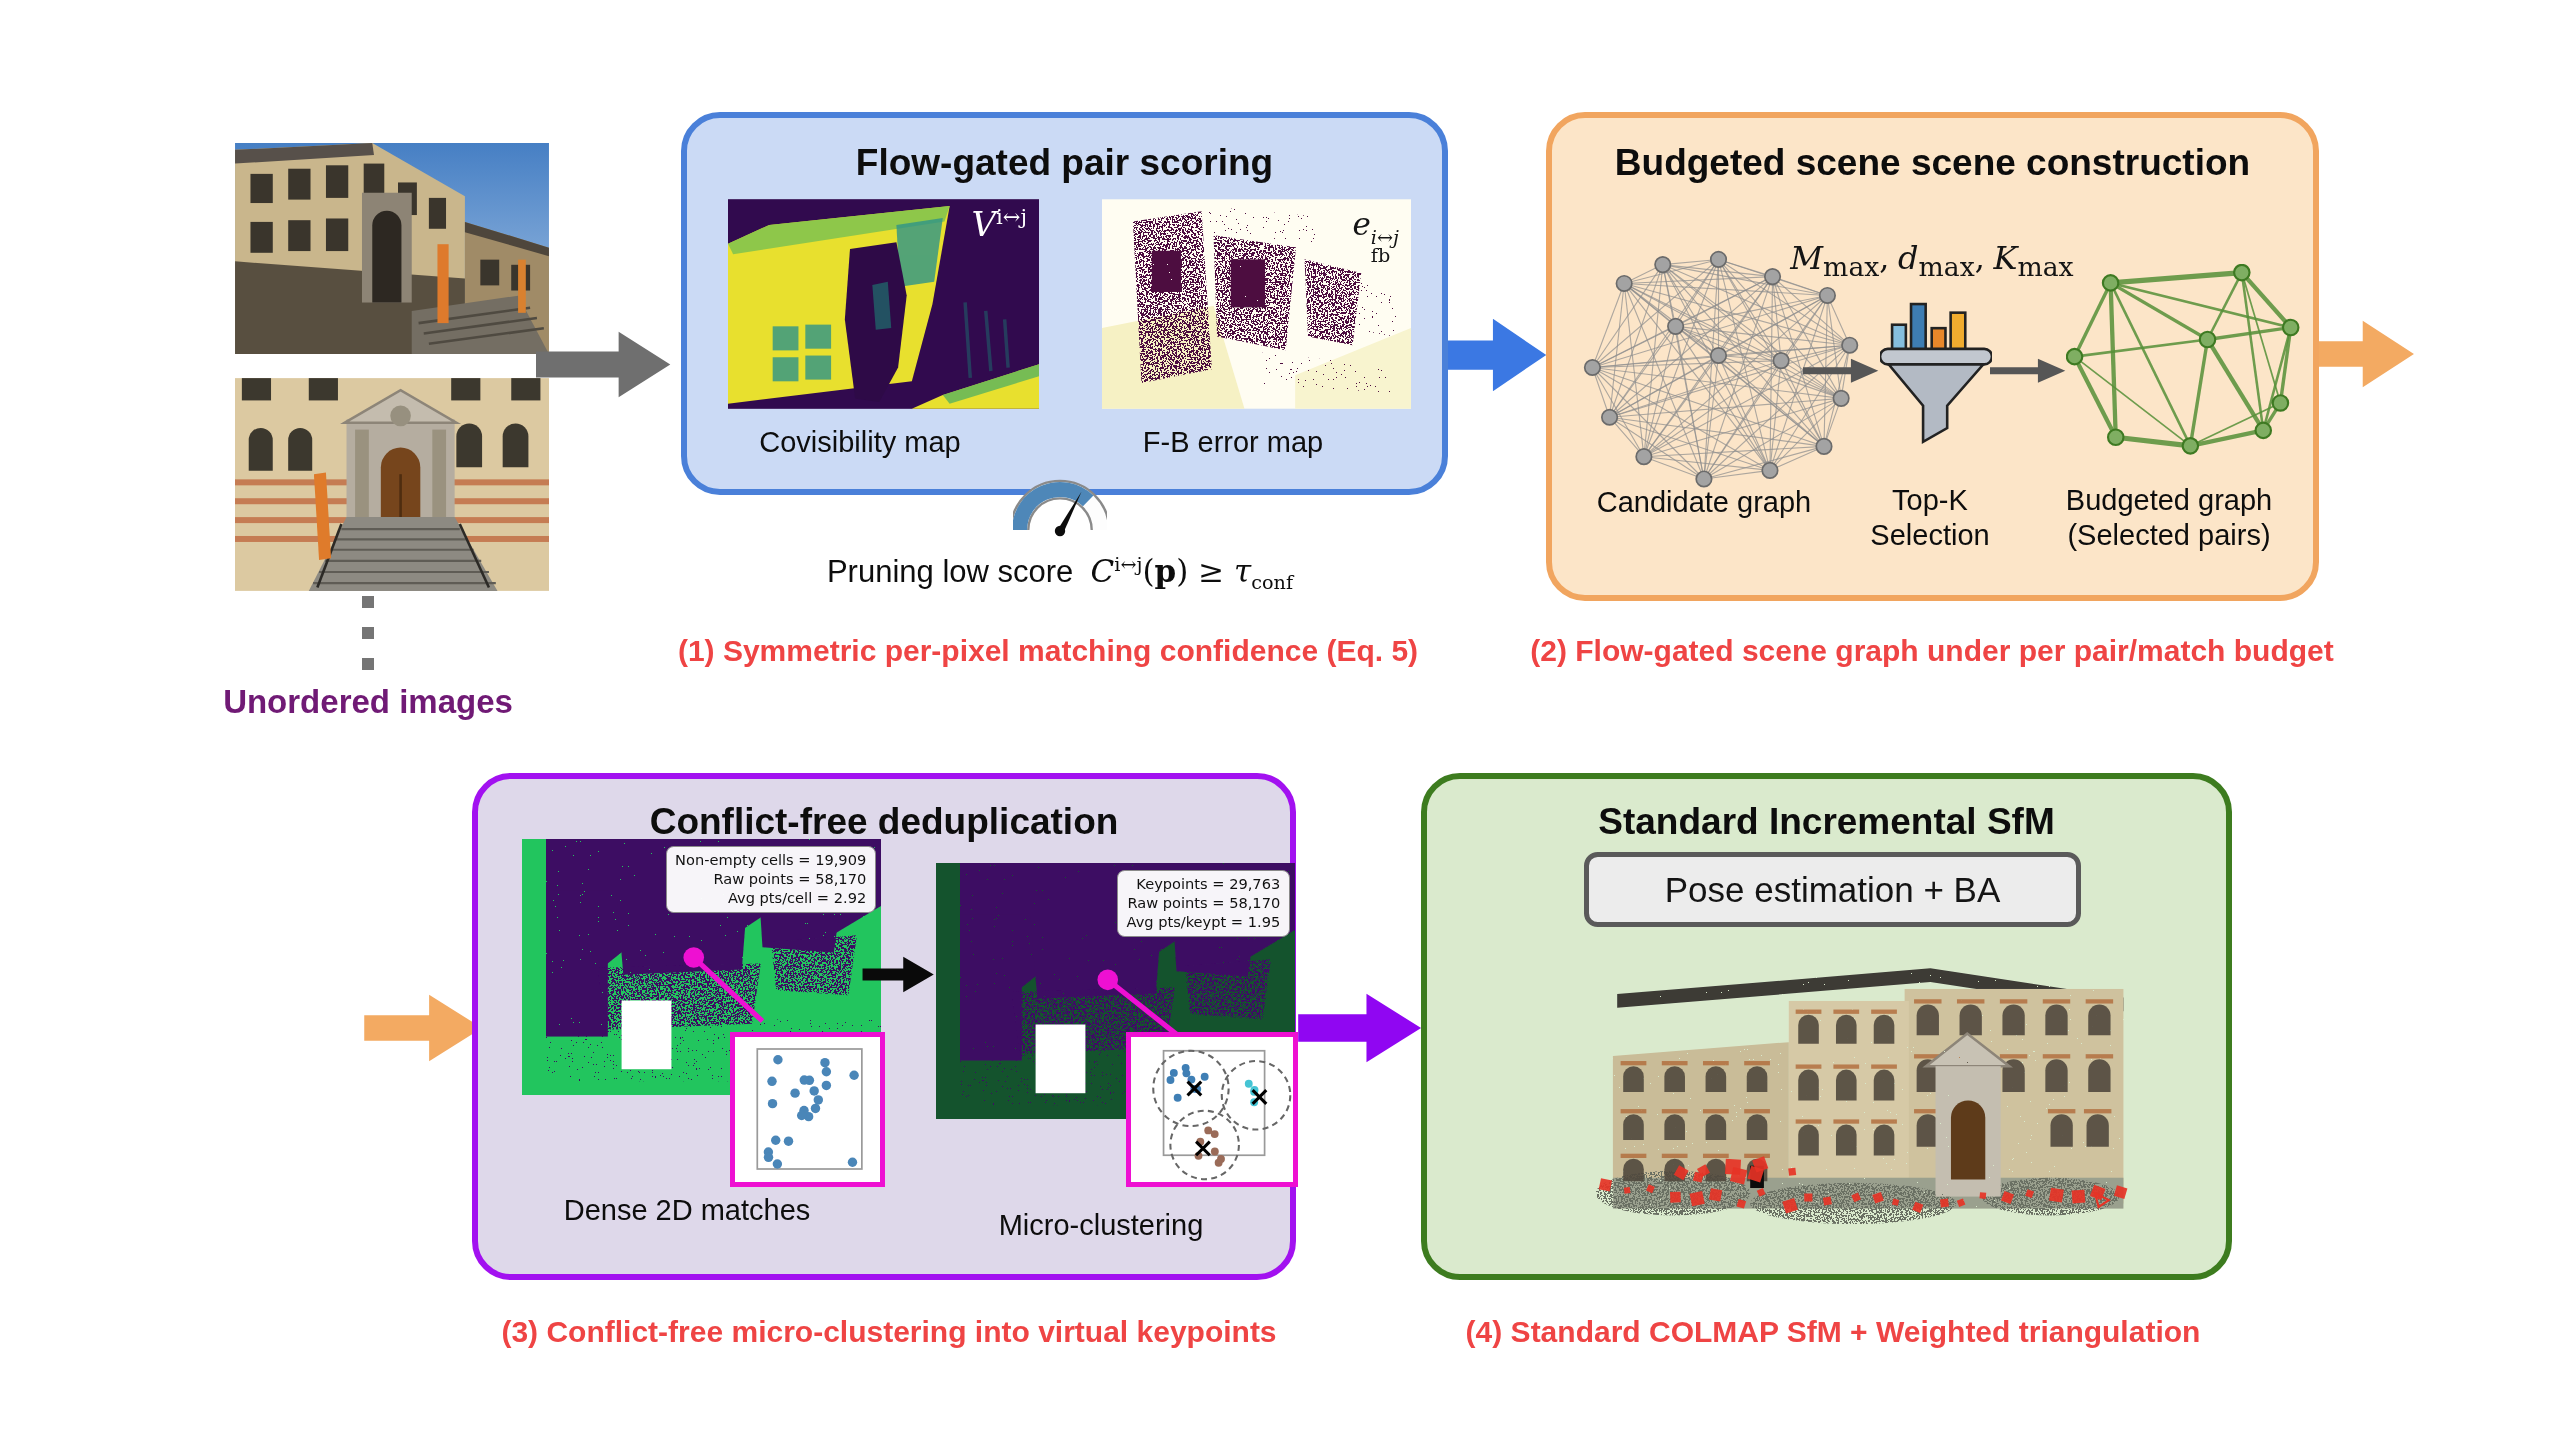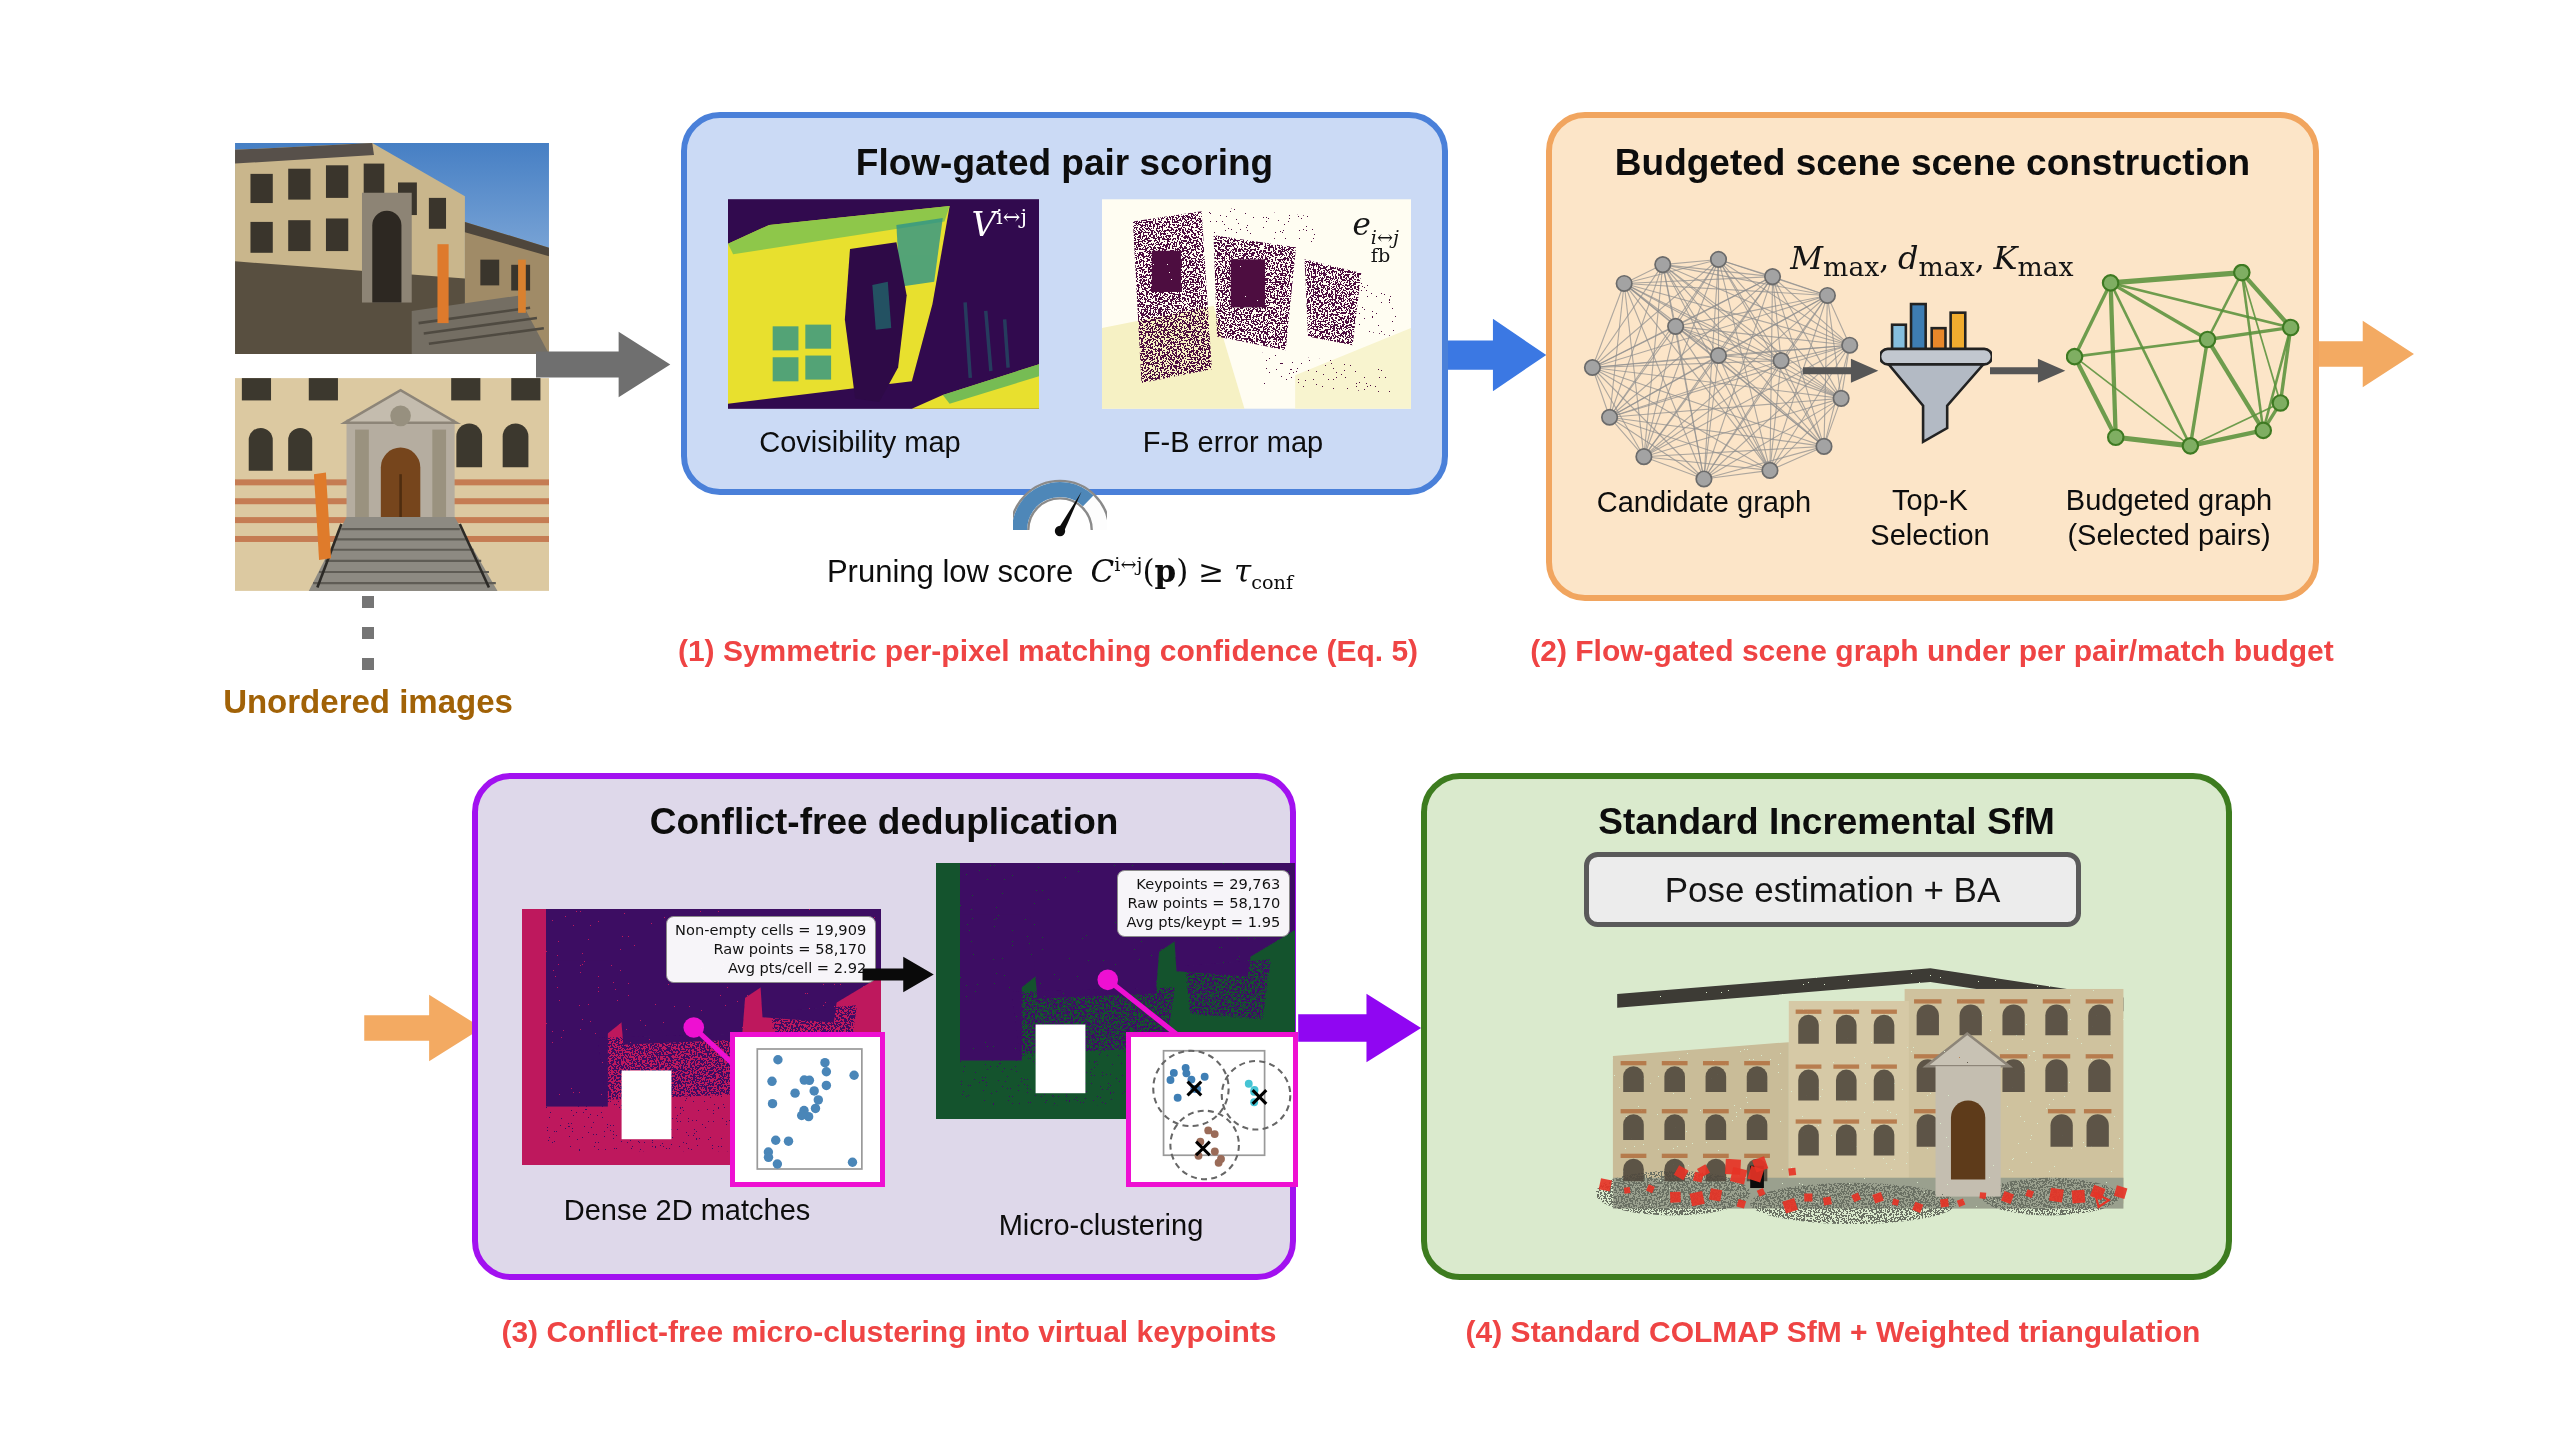--- a/index.html
+++ b/index.html
@@ -27,21 +27,21 @@
   .statbox{position:absolute;background:rgba(255,255,255,.96);border:1.7px solid #8a8a8a;border-radius:7.7px;
            padding:4.3px 8.6px;font-family:"DejaVu Sans",sans-serif;font-size:14.6px;line-height:1.3;
            text-align:right;color:#111;white-space:nowrap;}
   .imgframe{position:absolute;overflow:hidden;padding-left:24px;}
   .inset{position:absolute;background:#fff;border:5.2px solid var(--magenta);box-sizing:border-box;}
   .posebox{position:absolute;background:#ececec;border:5.2px solid #5a5a5a;border-radius:13.7px;
            display:flex;align-items:center;justify-content:center;font-size:35px;color:#141414;}
   .prune{position:absolute;text-align:center;font-size:31px;color:#0d0d0d;white-space:nowrap;transform:translateX(-50%);}
   .budget{position:absolute;font-family:"DejaVu Serif",serif;font-size:32px;color:#141414;text-align:center;transform:translateX(-50%);white-space:nowrap;}
   .budget .comma{margin-right:8.6px;}
-  .inputlabel{position:absolute;font-size:33px;font-weight:700;color:#a16207;text-align:right;transform:translateX(-50%);white-space:nowrap;}
+  .inputlabel{position:absolute;font-size:33px;font-weight:700;color:#701a75;text-align:right;transform:translateX(-50%);white-space:nowrap;}
   .vdot{position:absolute;width:12px;height:12px;background:#757575;}
   svg{display:block;}
 </style>
 </head>
 <body>
 
 <div id="canvas">
 
   <svg width="0" height="0" class="abs">
     <defs>
@@ -455,21 +455,21 @@
     <div>Budgeted graph</div>
       <div>(Selected pairs)</div>
   </div>
 
   <div class="caption" style="left:1932px;top:634px;">(2) Flow-gated scene graph under per pair/match budget</div>
 
   <div class="panel b3" style="left:472px;top:773px;width:824px;height:507px;">
     <div class="ptitle" style="top:22px;">Conflict-free deduplication</div>
   </div>
 
-  <div class="imgframe" style="left:522px;top:909px;width:335px;height:256px;background:#be185d;">
+  <div class="imgframe" style="left:522px;top:839px;width:335px;height:256px;background:#22c55e;">
     <svg viewBox="0 0 390 298" width="335" height="256">
       <g fill="#3d0f63">
         <g filter="url(#sp85)">
           <polygon points="0,0 390,0 390,78 320,120 255,88 195,128 118,108 58,156 0,140"></polygon>
           <rect x="0" y="60" width="72" height="170"></rect>
           <polygon points="82,62 235,62 228,152 90,158"></polygon>
           <polygon points="248,62 345,62 335,132 252,126"></polygon>
         </g>
         <g filter="url(#sp55)">
           <polygon points="60,150 250,145 240,215 70,222"></polygon>

